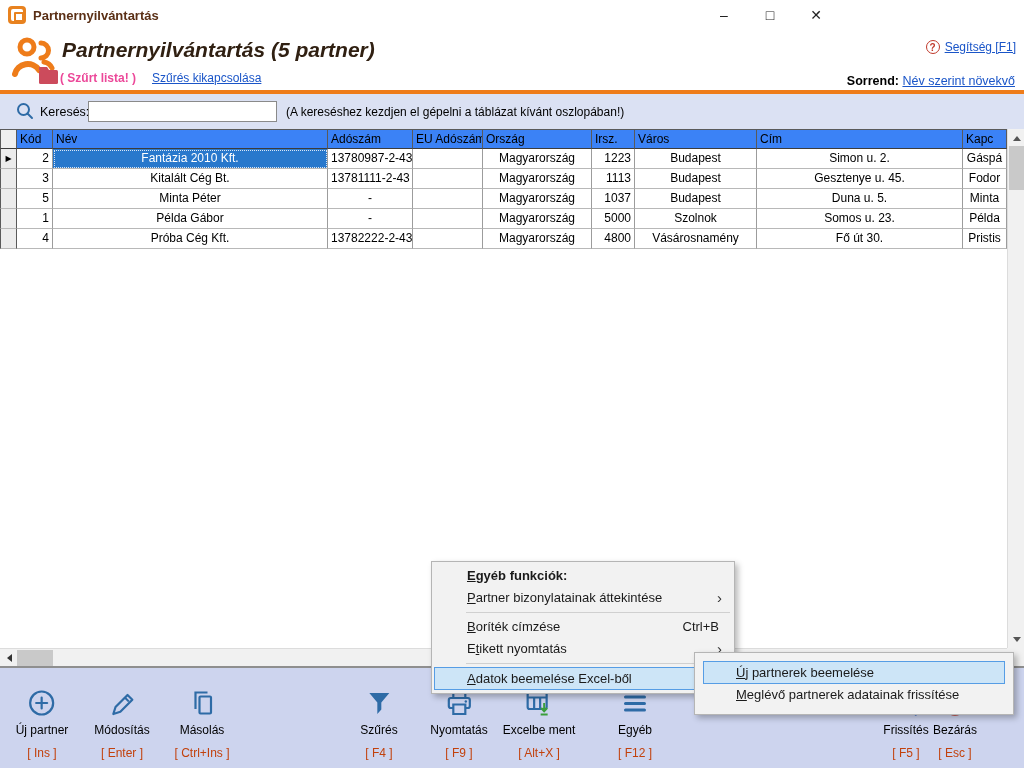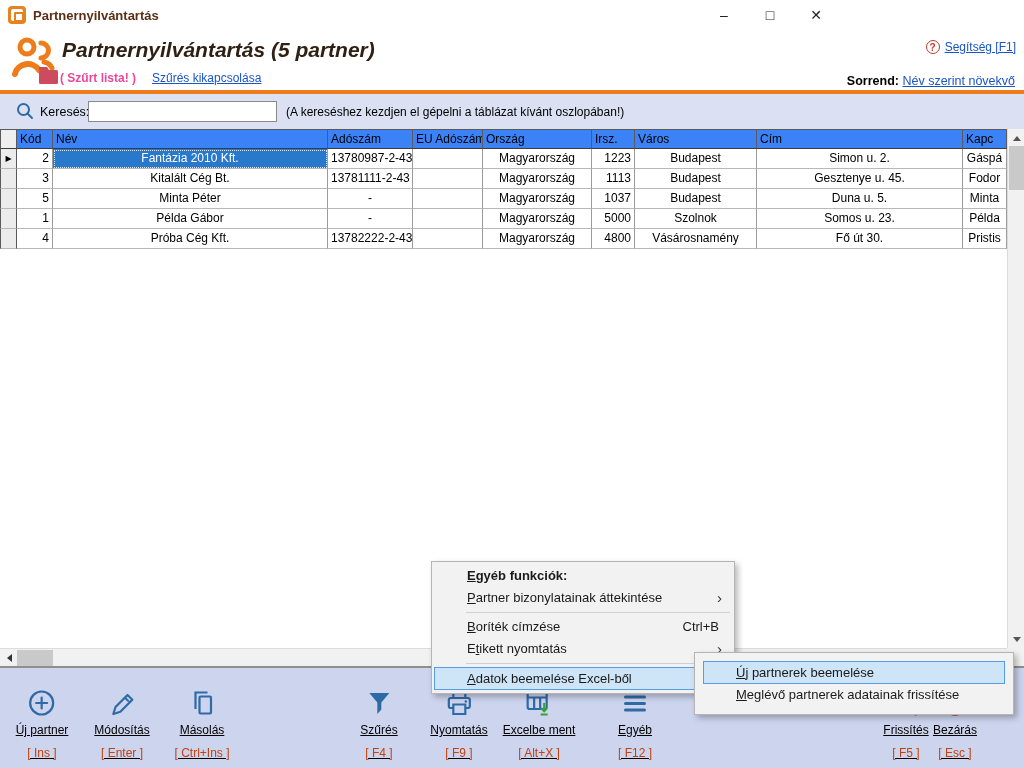--- a/index.html
+++ b/index.html
@@ -56,21 +56,21 @@
   .hscroll { position:absolute; left:0; top:519px; width:1007px; height:18px; background:#f1f1f1; border-top:1px solid #dcdcdc; }
   .h-left { position:absolute; left:0; top:0; width:17px; height:18px; display:flex; align-items:center; justify-content:center; }
   .h-thumb { position:absolute; left:17px; top:1px; width:36px; height:16px; background:#c9c9c9; }
   .corner { position:absolute; left:1007px; top:519px; width:17px; height:18px; background:#f1f1f1; }
   .tri-up { width:0; height:0; border:4px solid transparent; border-bottom:5px solid #555; margin-top:-3px; }
   .tri-down { width:0; height:0; border:4px solid transparent; border-top:5px solid #555; margin-bottom:-3px; }
   .tri-left { width:0; height:0; border:4px solid transparent; border-right:5px solid #333; margin-left:-3px; }
 
   
   .toolbar { position:absolute; left:0; top:666px; width:1024px; height:102px; background:#cdd4ee; border-top:2px solid #8f8f8f; }
-  .tbtn { position:absolute; top:20px; transform:translateX(-50%); text-align:center; white-space:nowrap; cursor:pointer;text-decoration:underline; }
+  .tbtn { position:absolute; top:20px; transform:translateX(-50%); text-align:center; white-space:nowrap; cursor:pointer; }
   .tbtn svg { display:block; margin:0 auto; }
   .tbtn .lbl { margin-top:3px; font-size:12px; color:#000; }
   .tbtn .key { margin-top:9px; font-size:12px; color:#c2410c; }
 
   
   .menu { position:absolute; background:#f2f2f2; border:1px solid #b5b5b5; box-shadow:3px 3px 6px rgba(0,0,0,0.28); padding:3px 2px; z-index:20; }
   .ctx { left:431px; top:551px; width:304px;margin-top:10px; }
   .sub { left:694px; top:652px; width:320px; z-index:21; padding:8px; }
   .mi { position:relative; height:22px; line-height:22px; padding-left:33px; padding-right:26px; font-size:13px; color:#1a1a1a; white-space:nowrap; cursor:default; }
   .mi .accel { text-decoration:underline; }

